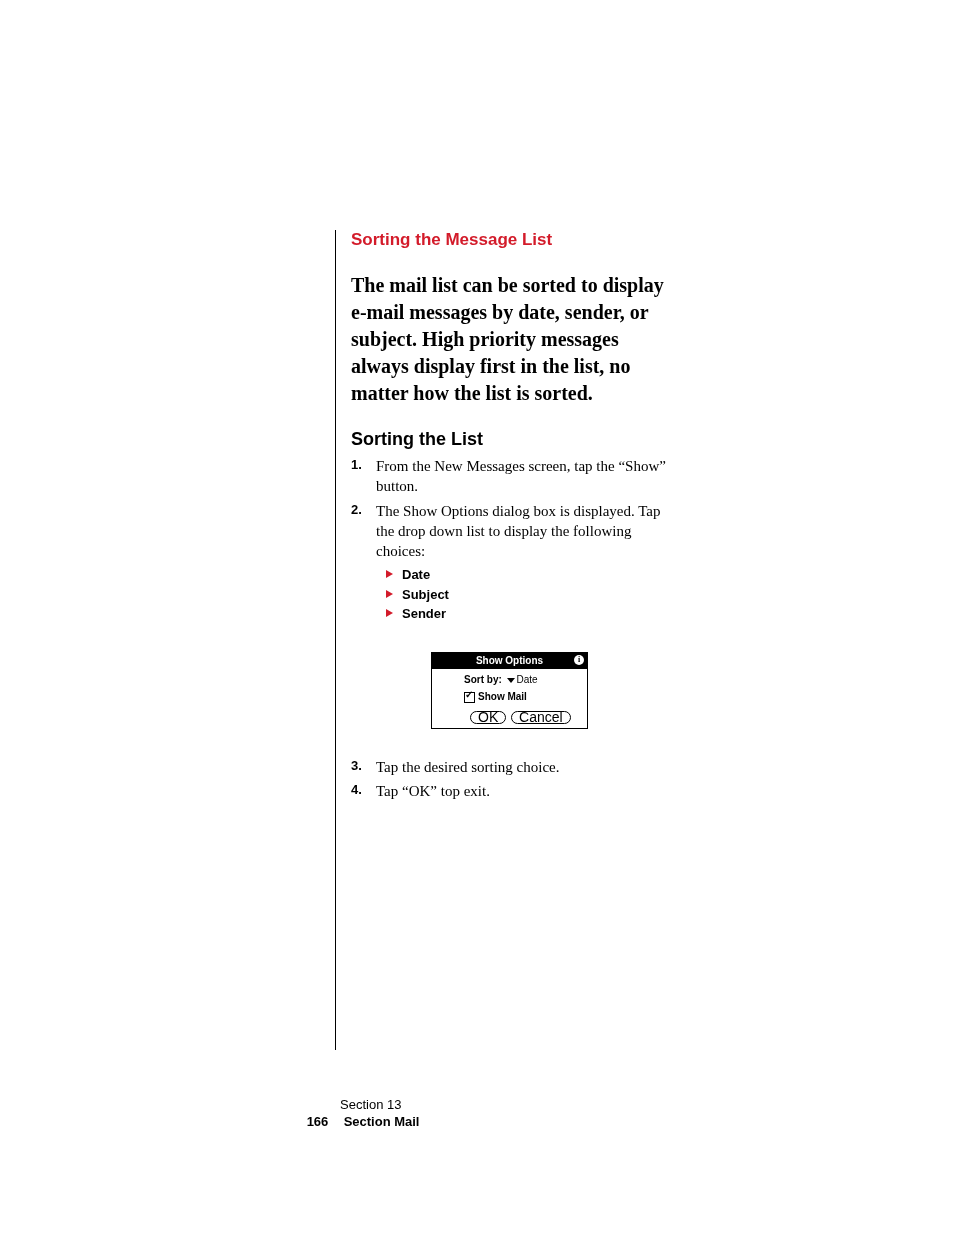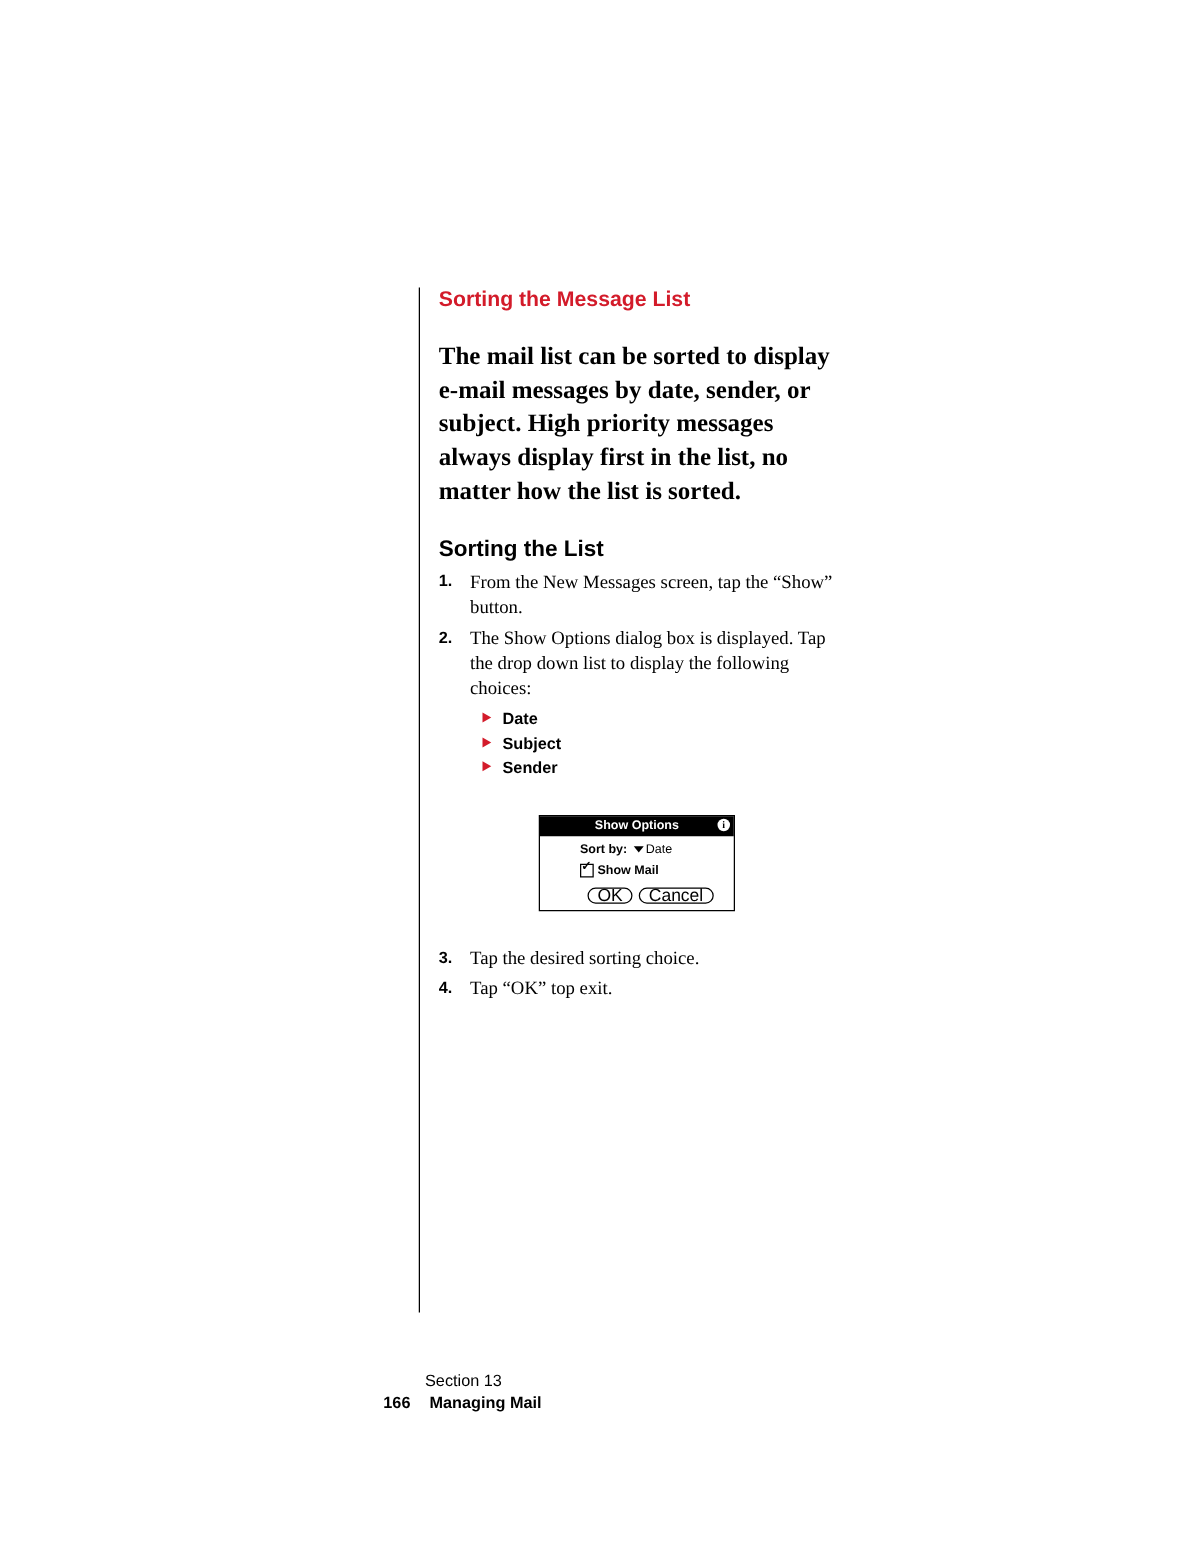--- a/index.html
+++ b/index.html
@@ -266,17 +266,17 @@
         <span>Tap “OK” top exit.</span>
       </li>
     </ol>
 
   </div>
 
   <div class="footer">
     <div class="section-line">Section 13</div>
     <div class="title-line">
       <span class="page-num">166</span>
-      <span class="ch-title">Managing Mail</span>
+      <span class="ch-title">Section Mail</span>
     </div>
   </div>
 
 </div>
 
 </body></html>

